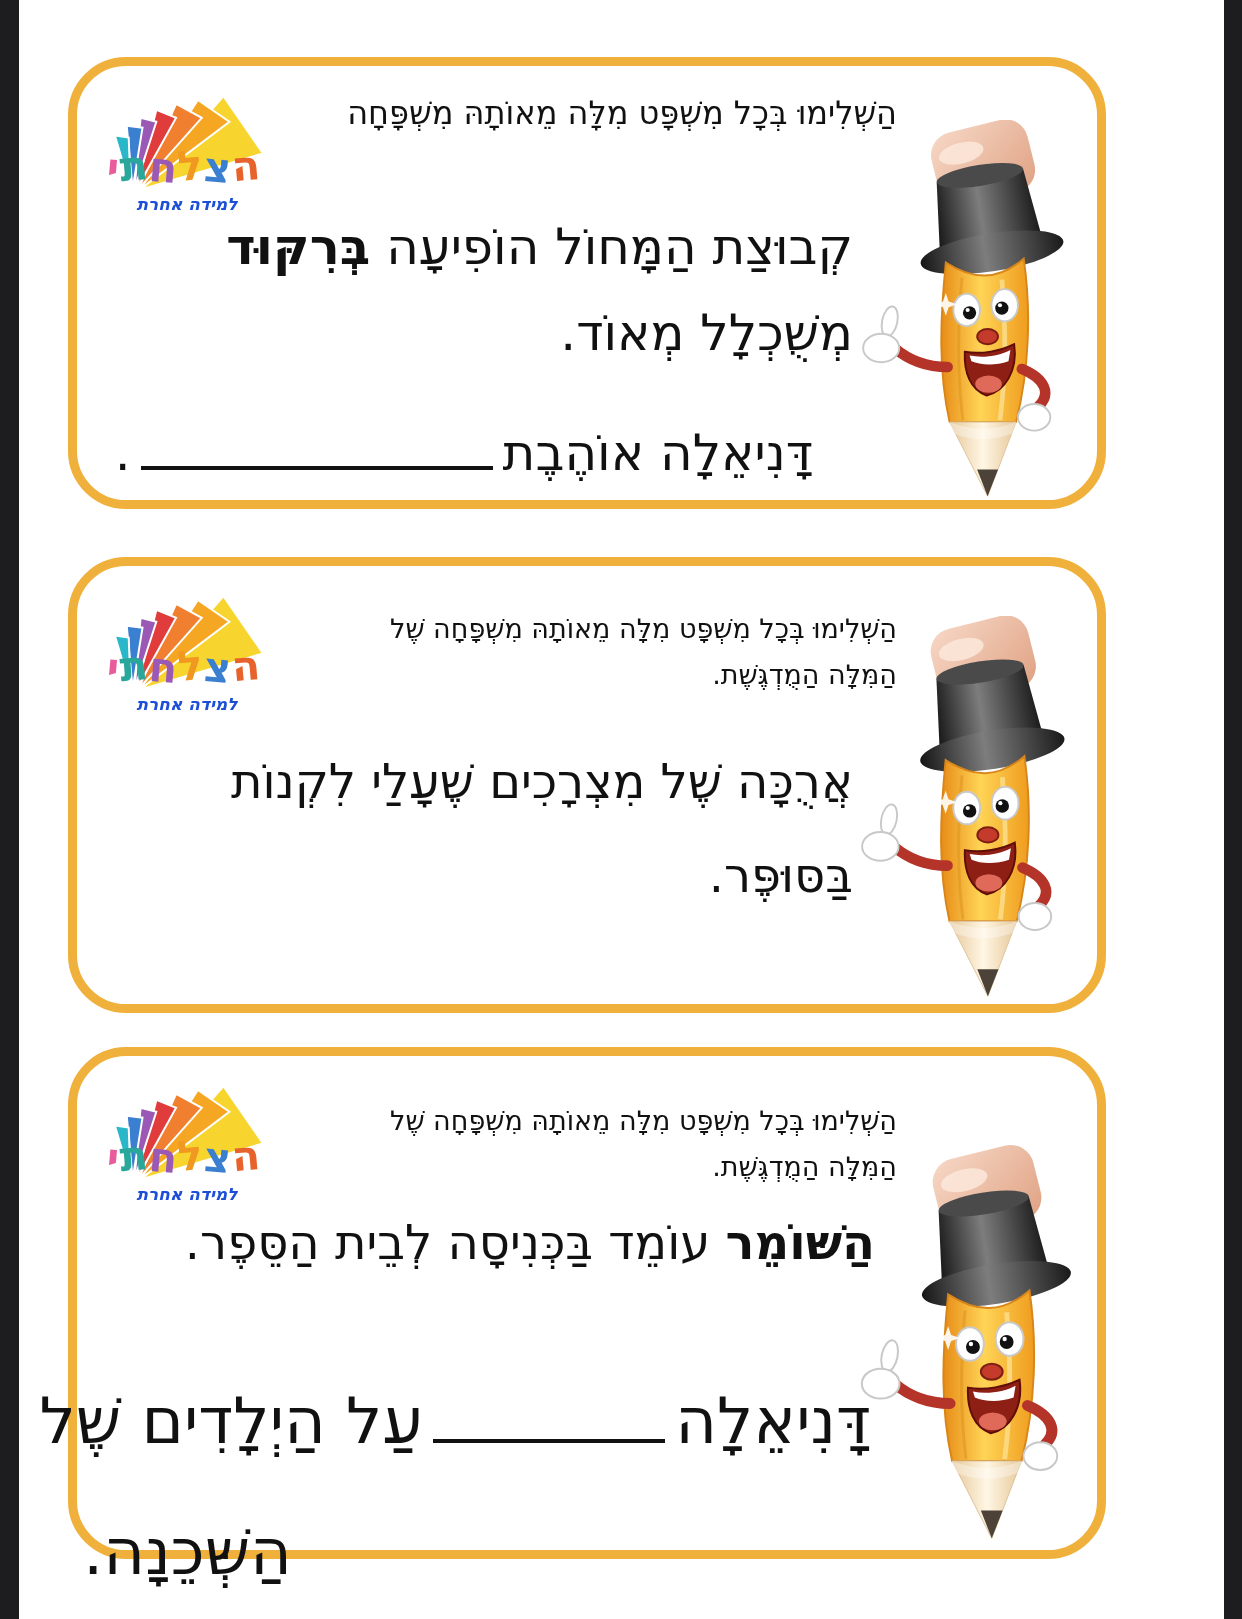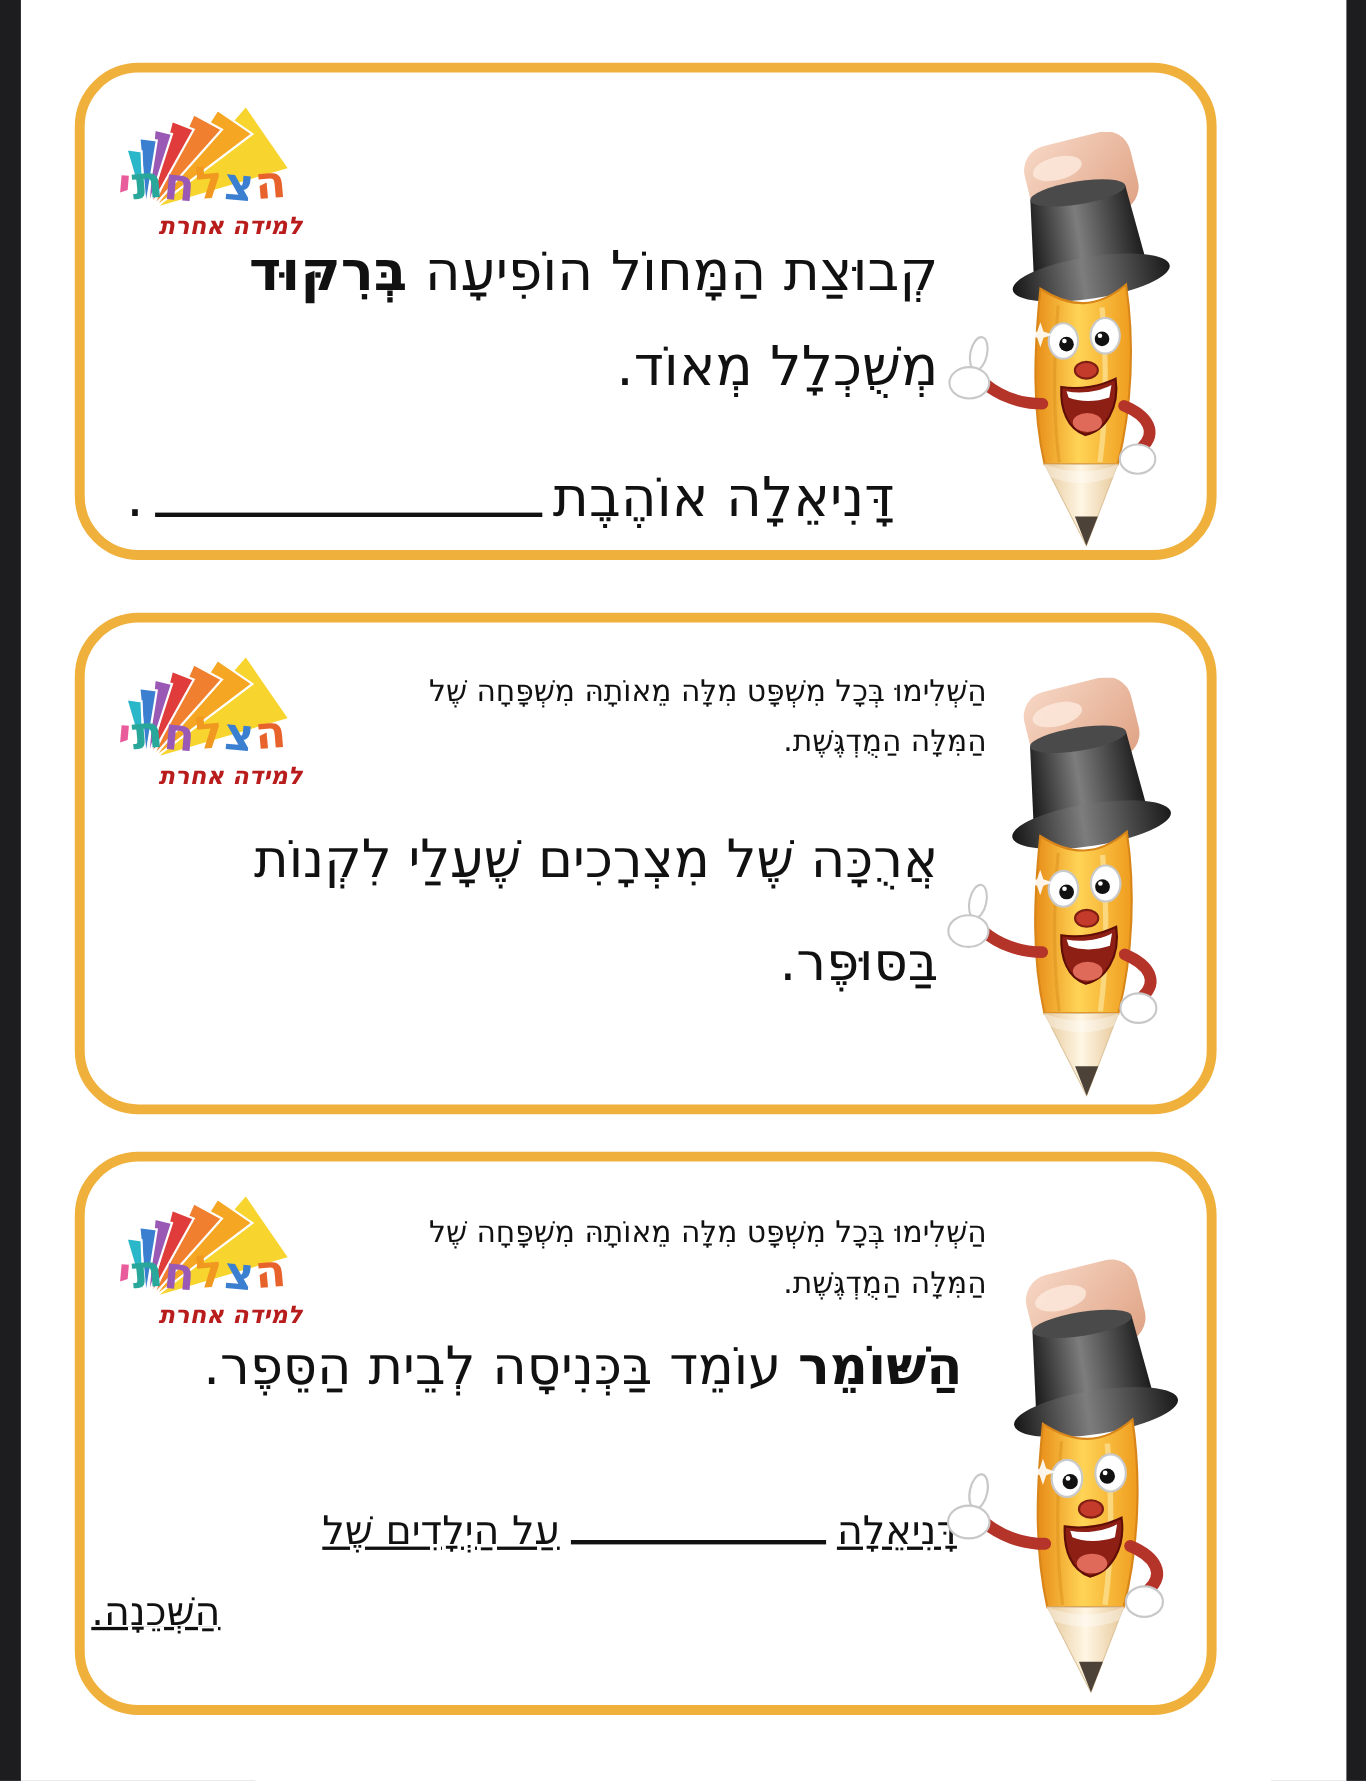--- a/index.html
+++ b/index.html
@@ -41,23 +41,23 @@
     position:absolute;left:0;top:56px;width:170px;
     text-align:center;direction:rtl;
     font-size:41px;font-weight:bold;line-height:1;
     letter-spacing:1px;
   }
   .logo-title span{display:inline-block;}
   .logo-title span:nth-child(odd){transform:rotate(-5deg) translateY(-2px);}
   .logo-title span:nth-child(even){transform:rotate(5deg);}
   .logo-subtitle{
     position:absolute;left:0;top:102px;width:176px;
-    direction:rtl;
-    font-size:22px;font-weight:bold;font-style:italic;
-    color:#b91c1c;
+    text-align:center;direction:rtl;
+    font-size:17px;font-weight:bold;font-style:italic;
+    color:#1d4ed8;
   }
 
   
   .instructions{
     position:absolute;right:200px;
     direction:rtl;text-align:right;
     white-space:nowrap;
   }
   .card1 .instructions{top:20px;font-size:32px;line-height:1.72;}
   .card2 .instructions{top:40px;font-size:27px;line-height:1.72;}
@@ -68,21 +68,21 @@
     white-space:nowrap;
   }
   .bold{font-weight:bold;}
 
   .s1{top:138px;right:244px;font-size:50px;line-height:1.72;}
   .a1{top:356px;right:284px;font-size:50px;}
 
   .s2{top:168px;right:244px;font-size:48px;line-height:1.96;}
 
   .s3{top:146px;right:222px;font-size:48px;line-height:1.7;}
-  .a3{top:300px;right:226px;width:800px;font-size:36px;line-height:2.04;text-decoration:underline;}
+  .a3{top:300px;right:226px;width:800px;font-size:64px;line-height:2.04;}
   .a3 .answer-line2{text-align:left;padding-left:12px;}
 
   .blank{
     display:inline-block;
     border-bottom:4px solid #111;
     height:.95em;
     margin:0 10px;
     vertical-align:baseline;
   }
   .blank1{width:352px;}
@@ -175,20 +175,21 @@
 
   <section class="card card1">
     <div class="logo">
       <svg class="logo-fan">
           <use href="#fan-symbol"></use>
         </svg>
       <div class="logo-title"><span style="color: rgb(232, 99, 43);">ה</span><span style="color: rgb(59, 127, 208);">צ</span><span style="color: rgb(240, 152, 31);">ל</span><span style="color: rgb(155, 89, 182);">ח</span><span style="color: rgb(42, 167, 155);">ת</span><span style="color: rgb(232, 92, 156);">י</span></div>
       <div class="logo-subtitle">למידה אחרת</div>
     </div>
     <div class="instructions">
+      <div>הַשְׁלִימוּ בְּכָל מִשְׁפָּט מִלָּה מֵאוֹתָהּ מִשְׁפָּחָה</div>
     </div>
     <div class="sentence s1">
       <div><span>קְבוּצַת הַמָּחוֹל הוֹפִיעָה </span><span class="bold">בְּרִקּוּד</span></div>
       <div>מְשֻׁכְלָל מְאוֹד.</div>
     </div>
     <div class="answer a1">
       <span>דָּנִיאֵלָה אוֹהֶבֶת</span><span class="blank blank1"></span><span>.</span>
     </div>
     <svg class="pencil p1">
         <use href="#pencil-symbol"></use>

